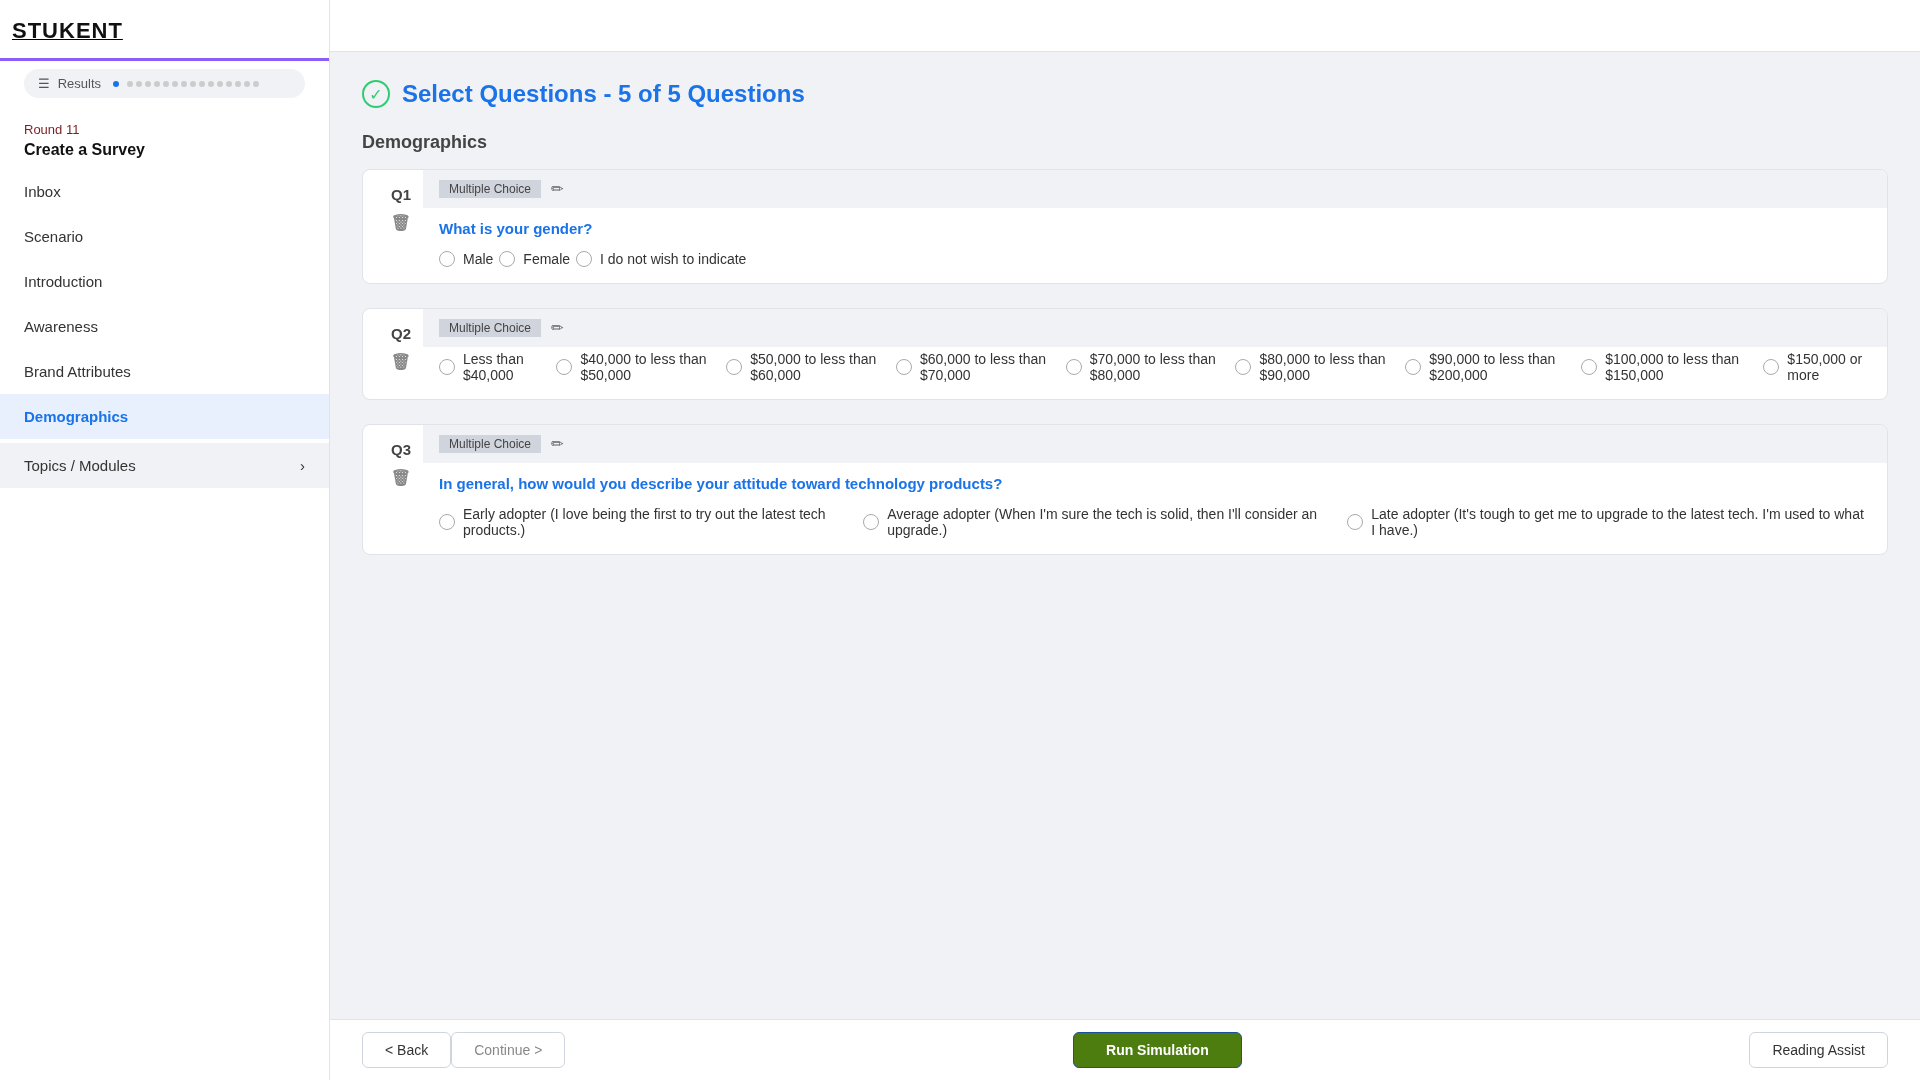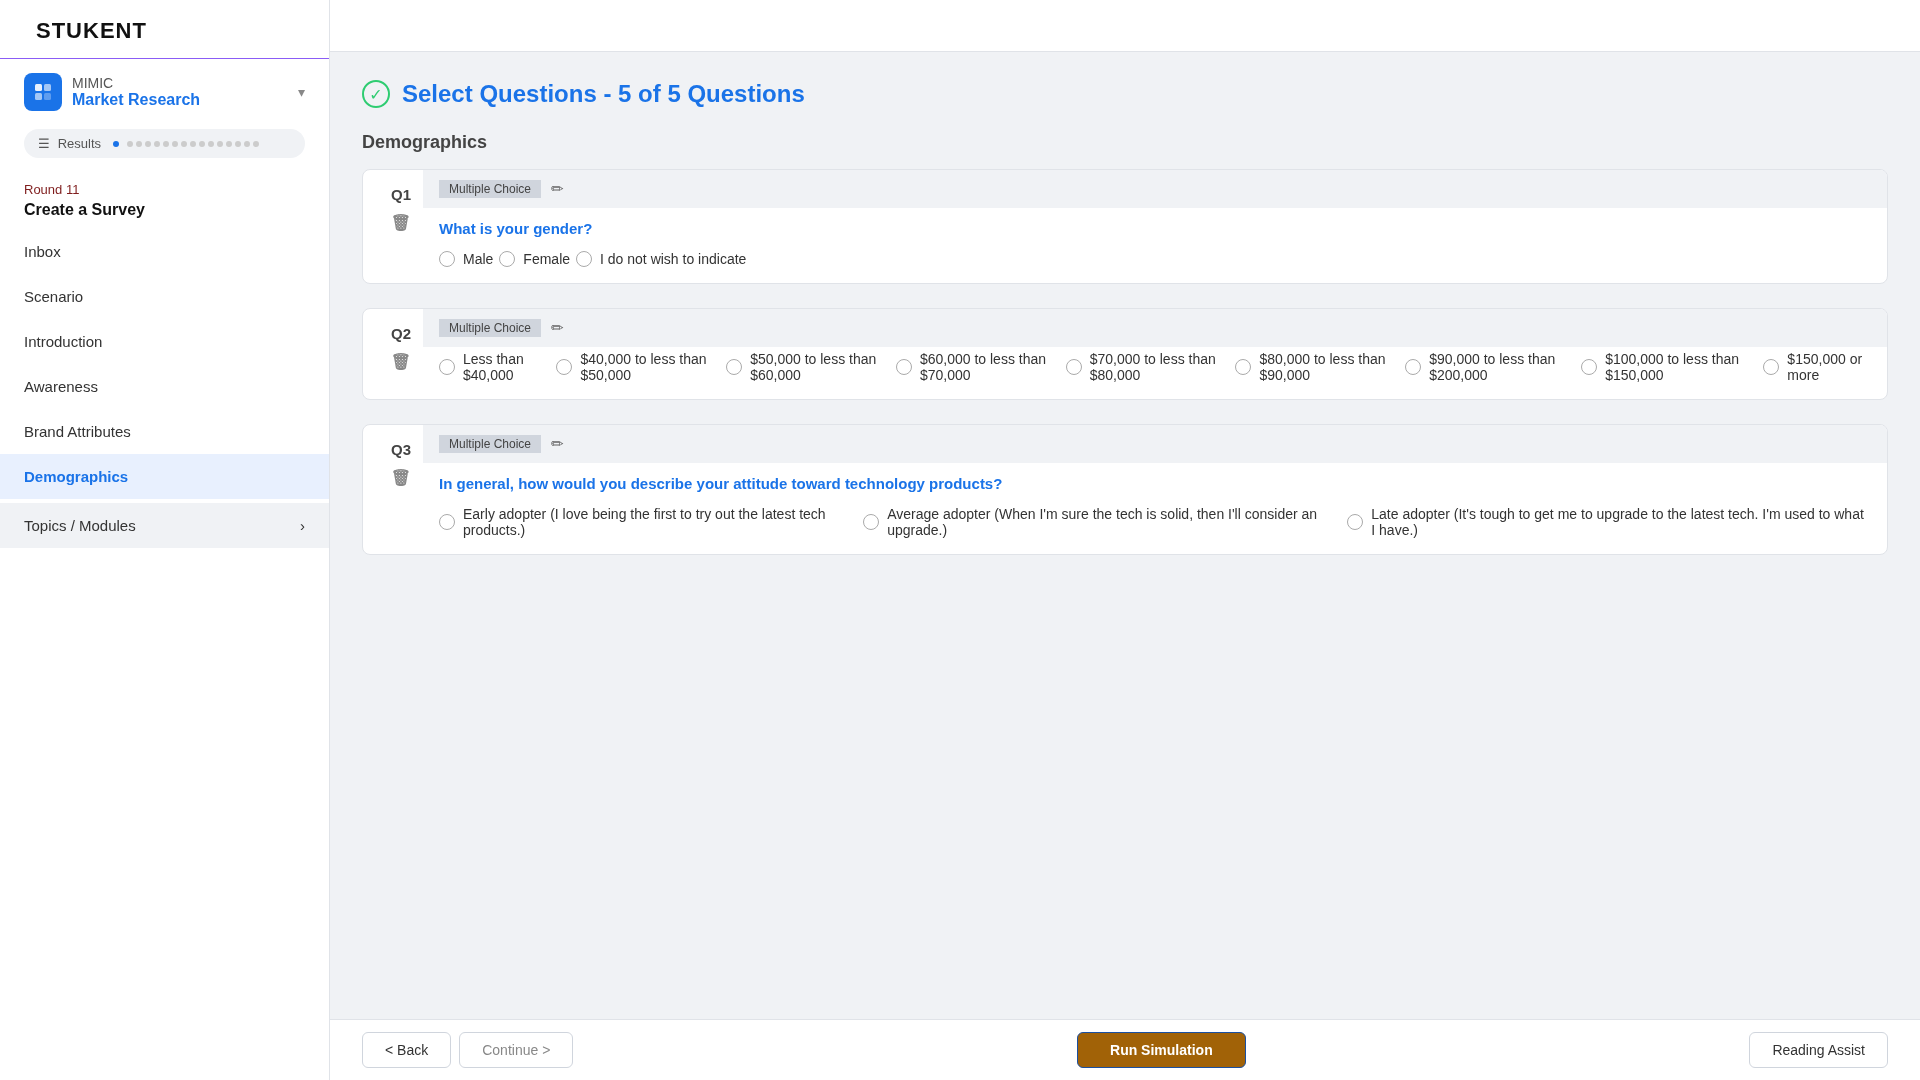--- a/index.html
+++ b/index.html
@@ -10,22 +10,23 @@
       width: 330px;
       min-width: 330px;
       background: #fff;
       border-right: 1px solid #e0e3e8;
       display: flex;
       flex-direction: column;
       height: 100vh;
       overflow-y: auto;
     }
     #sidebar-logo {
-      padding: 18px 36px 14px;
-      border-bottom: 1px solid #8b5cf6;
+      padding: 18px 12px 14px;
+      border-bottom: 3px solid #8b5cf6;
+      text-decoration: underline;
     }
     #sidebar-logo .logo-text {
       font-size: 22px;
       font-weight: 800;
       letter-spacing: 1px;
       color: #111;
     }
     .brand-row {
       display: flex;
       align-items: center;
@@ -222,33 +223,33 @@
 
     
     #footer {
       background: #fff;
       border-top: 1px solid #e0e3e8;
       padding: 12px 32px;
       display: flex;
       align-items: center;
       justify-content: space-between;
     }
-    .footer-left { display: flex; gap: 8px; }
+    .footer-left { display: flex; gap: 0; }
     .btn {
       padding: 9px 22px;
       border-radius: 6px;
       font-size: 14px;
       font-weight: 500;
       cursor: pointer;
       border: 1px solid #d0d5dd;
       background: #fff;
       color: #333;
     }
     .btn-primary {
-      background: #a16207;
+      background: #4d7c0f;
       color: #fff;
       border-color: #1a4fa0;
       font-weight: 600;
       padding: 9px 32px;
     }
     .btn-secondary {
       background: #fff;
       color: #888;
       border-color: #d0d5dd;
     }
@@ -257,35 +258,20 @@
       color: #333;
       border-color: #d0d5dd;
     }
   </style>
 </head>
 <body>
 
 <div id="sidebar">
   <div id="sidebar-logo">
     <span class="logo-text">STUKENT</span>
-  </div>
-  <div class="brand-row">
-    <div class="brand-icon">
-      <svg width="20" height="20" viewBox="0 0 20 20" fill="none">
-        <rect x="2" y="2" width="7" height="7" rx="1.5" fill="white" opacity="0.9"></rect>
-        <rect x="11" y="2" width="7" height="7" rx="1.5" fill="white" opacity="0.6"></rect>
-        <rect x="2" y="11" width="7" height="7" rx="1.5" fill="white" opacity="0.6"></rect>
-        <rect x="11" y="11" width="7" height="7" rx="1.5" fill="white" opacity="0.3"></rect>
-      </svg>
-    </div>
-    <div>
-      <div class="brand-label">MIMIC</div>
-      <div class="brand-name">Market Research</div>
-    </div>
-    <div class="brand-chevron">▾</div>
   </div>
 
   <div class="results-bar">
     <span>☰</span>
     <span>Results</span>
     <span class="dot active" style="margin-left:4px;"></span>
     <div class="results-dots">
       <span class="dot"></span>
       <span class="dot"></span>
       <span class="dot"></span>

